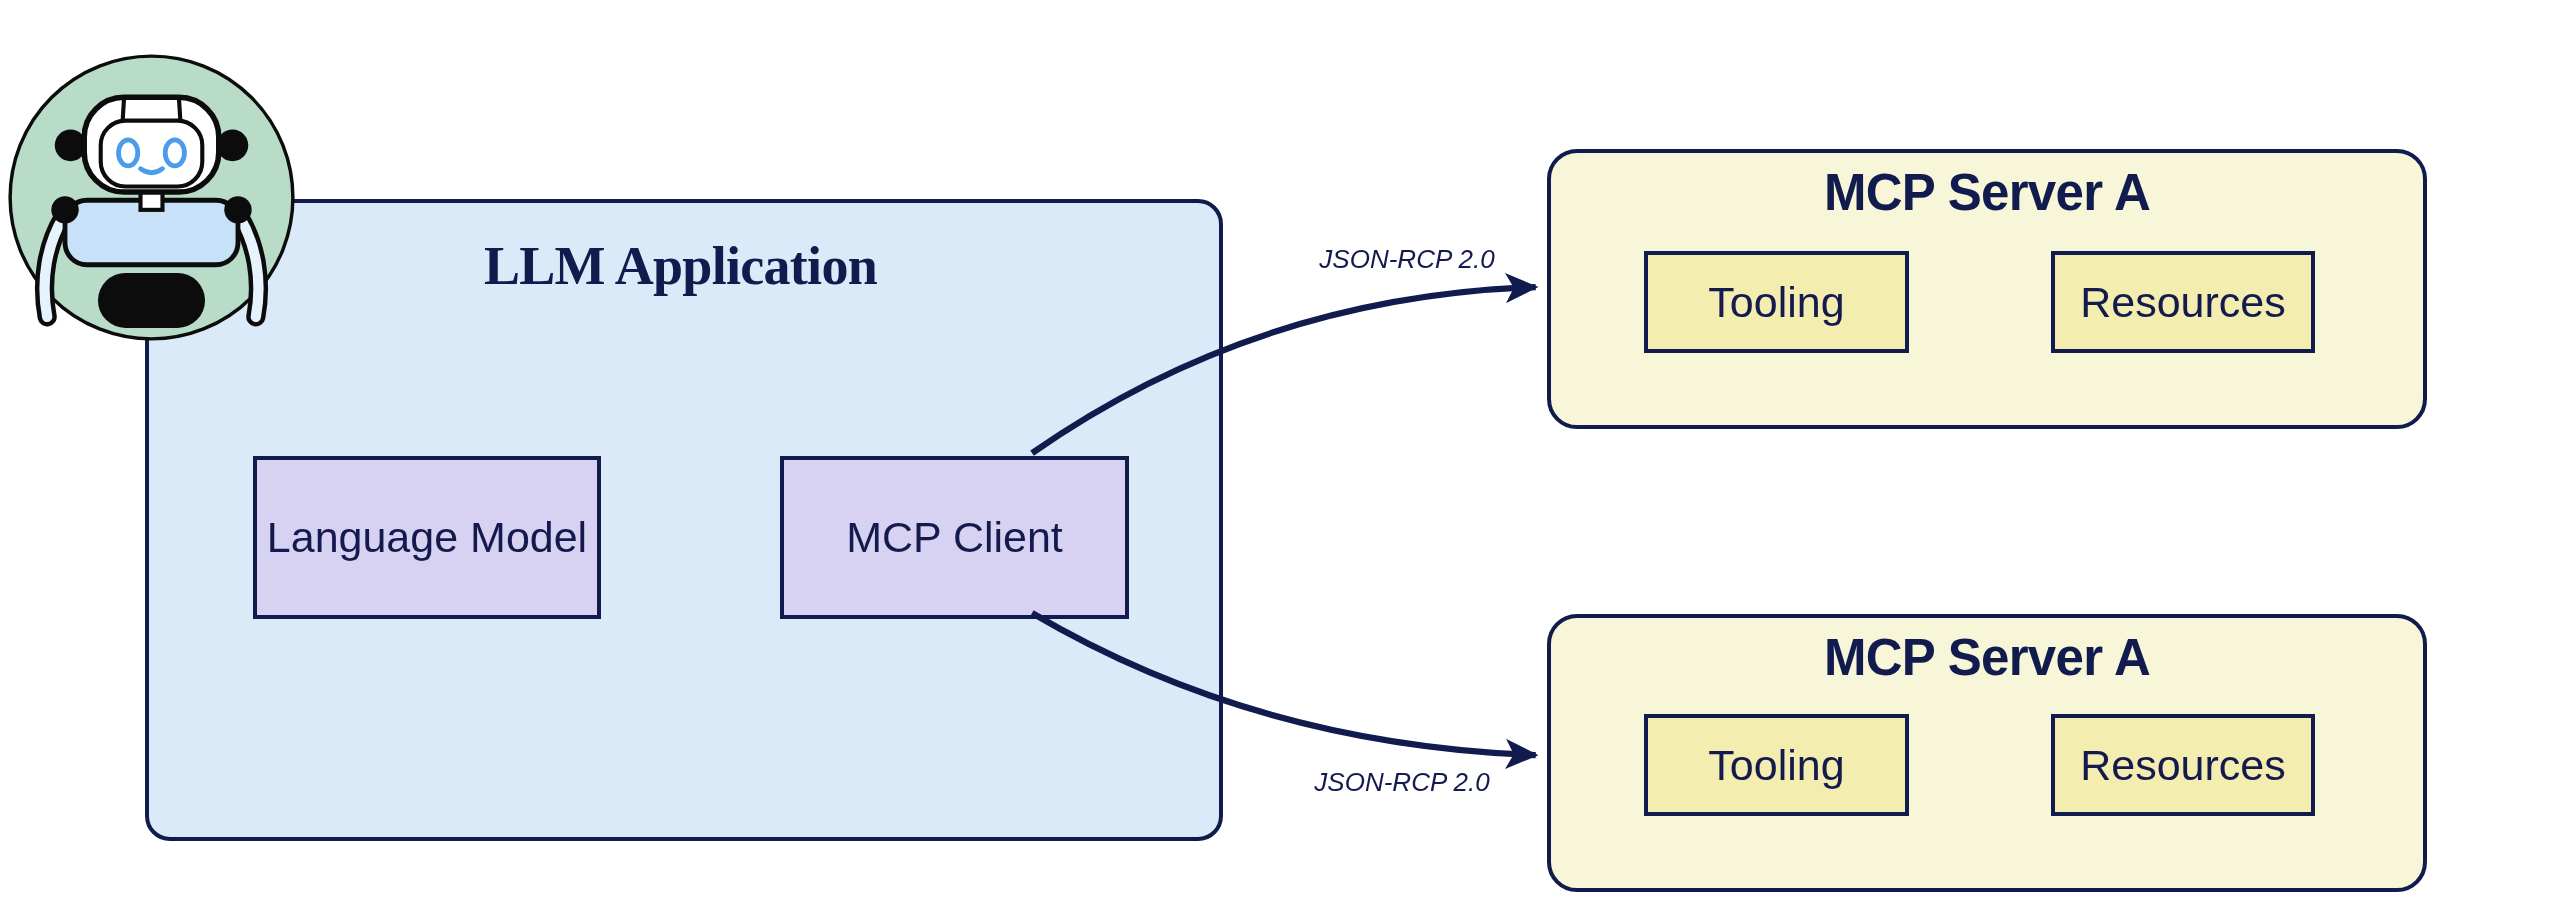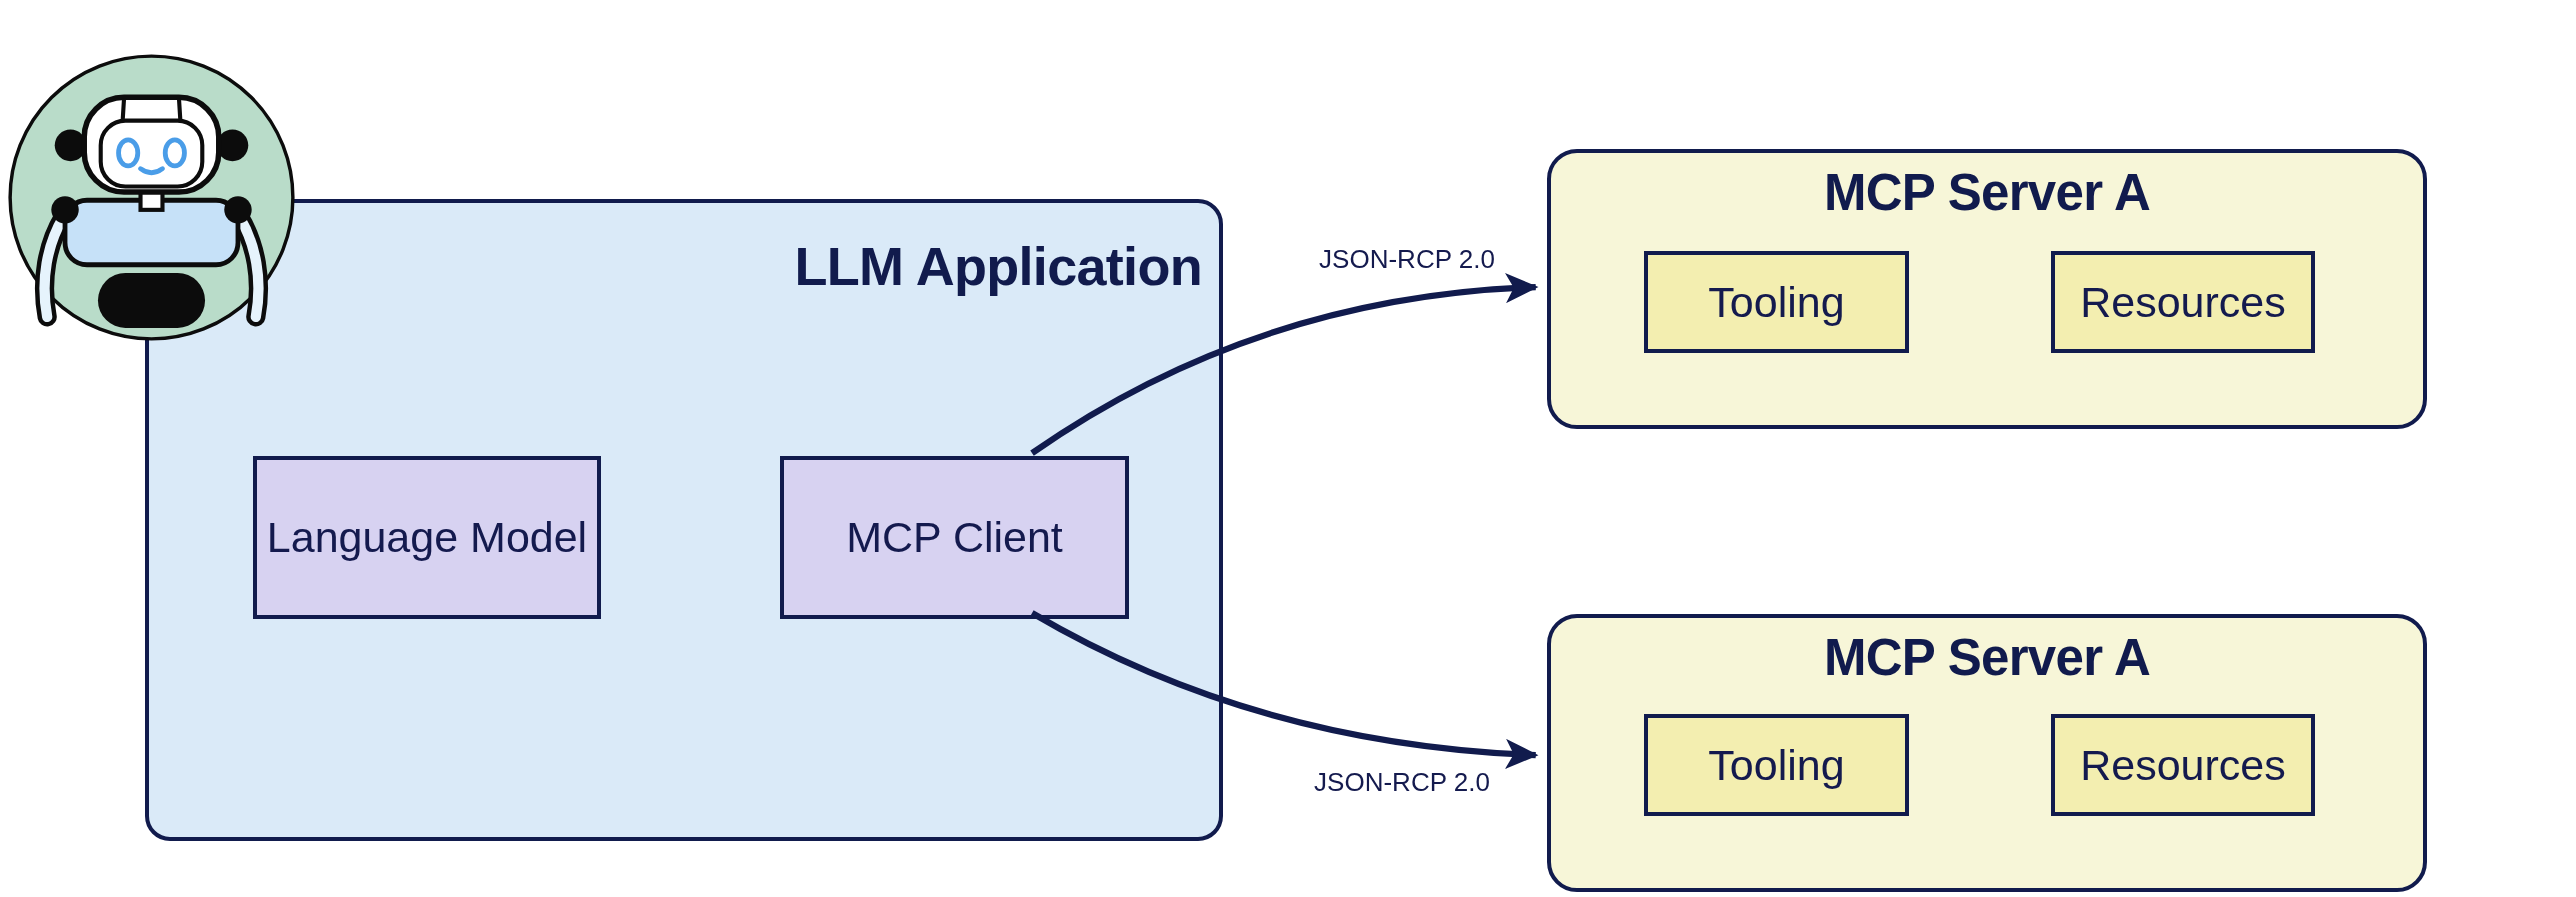--- a/index.html
+++ b/index.html
@@ -11,23 +11,24 @@
     color:#111b4d;
     overflow:hidden;
   }
   .node{position:absolute;box-sizing:border-box;}
   
   .llm-box{
     left:145px;top:199px;width:1078px;height:642px;
     background:#daeaf8;border:4.1px solid #111b4d;border-radius:25px;
   }
   .llm-title{
-    position:absolute;left:0;right:17px;top:32px;
-    text-align:right;font-size:54px;font-weight:700;color:#111b4d;
+    position:absolute;left:0;right:7px;top:32px;
+    text-align:center;font-size:54px;font-weight:700;color:#111b4d;
     letter-spacing:-0.7px;
+    font-family:Liberation Serif, serif;
   }
   
   .lav-box{
     background:#d7d2f1;border:4.1px solid #111b4d;
     display:flex;align-items:center;justify-content:center;
     font-size:43px;color:#141a4e;
   }
   .lm-box{left:104px;top:253px;width:348px;height:163px;}
   .client-box{left:631px;top:253px;width:349px;height:163px;}
   
@@ -50,21 +51,21 @@
     font-size:43px;color:#141a4e;margin-top:12px;
   }
   .tooling-a{left:93px;top:86px;width:265px;height:102px;}
   .resources-a{left:500px;top:86px;width:264px;height:102px;}
   .tooling-b{left:93px;top:84px;width:265px;height:102px;}
   .resources-b{left:500px;top:84px;width:264px;height:102px;}
   
   #arrow-layer{position:absolute;left:0;top:0;width:2576px;height:898px;pointer-events:none;}
   .conn-label{
     position:absolute;transform:translate(-50%,-50%);
-    font-size:26px;color:#141a4e;white-space:nowrap;
+    font-size:26px;color:#141a4e;white-space:nowrap;font-style:italic;
   }
   .label-top{left:1407px;top:259px;}
   .label-bottom{left:1402px;top:782px;}
   
   .robot{position:absolute;left:5.5px;top:52px;width:291px;height:291px;}
 </style>
 </head>
 <body>
 
 <div id="stage">

